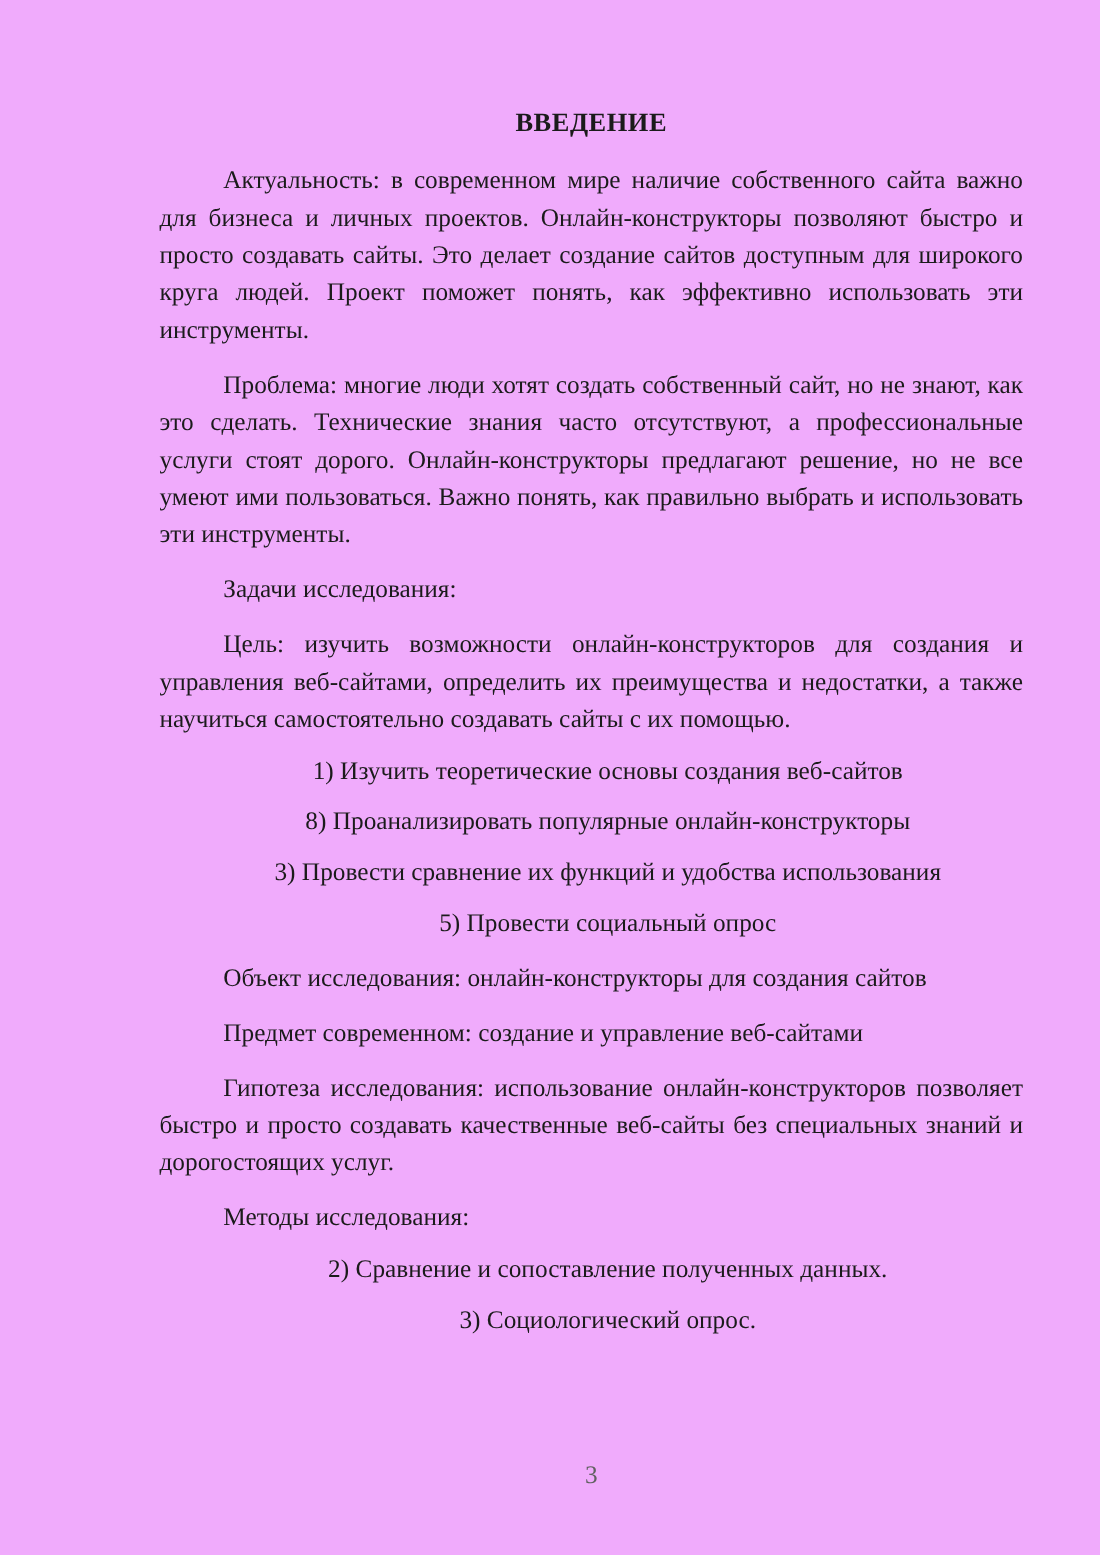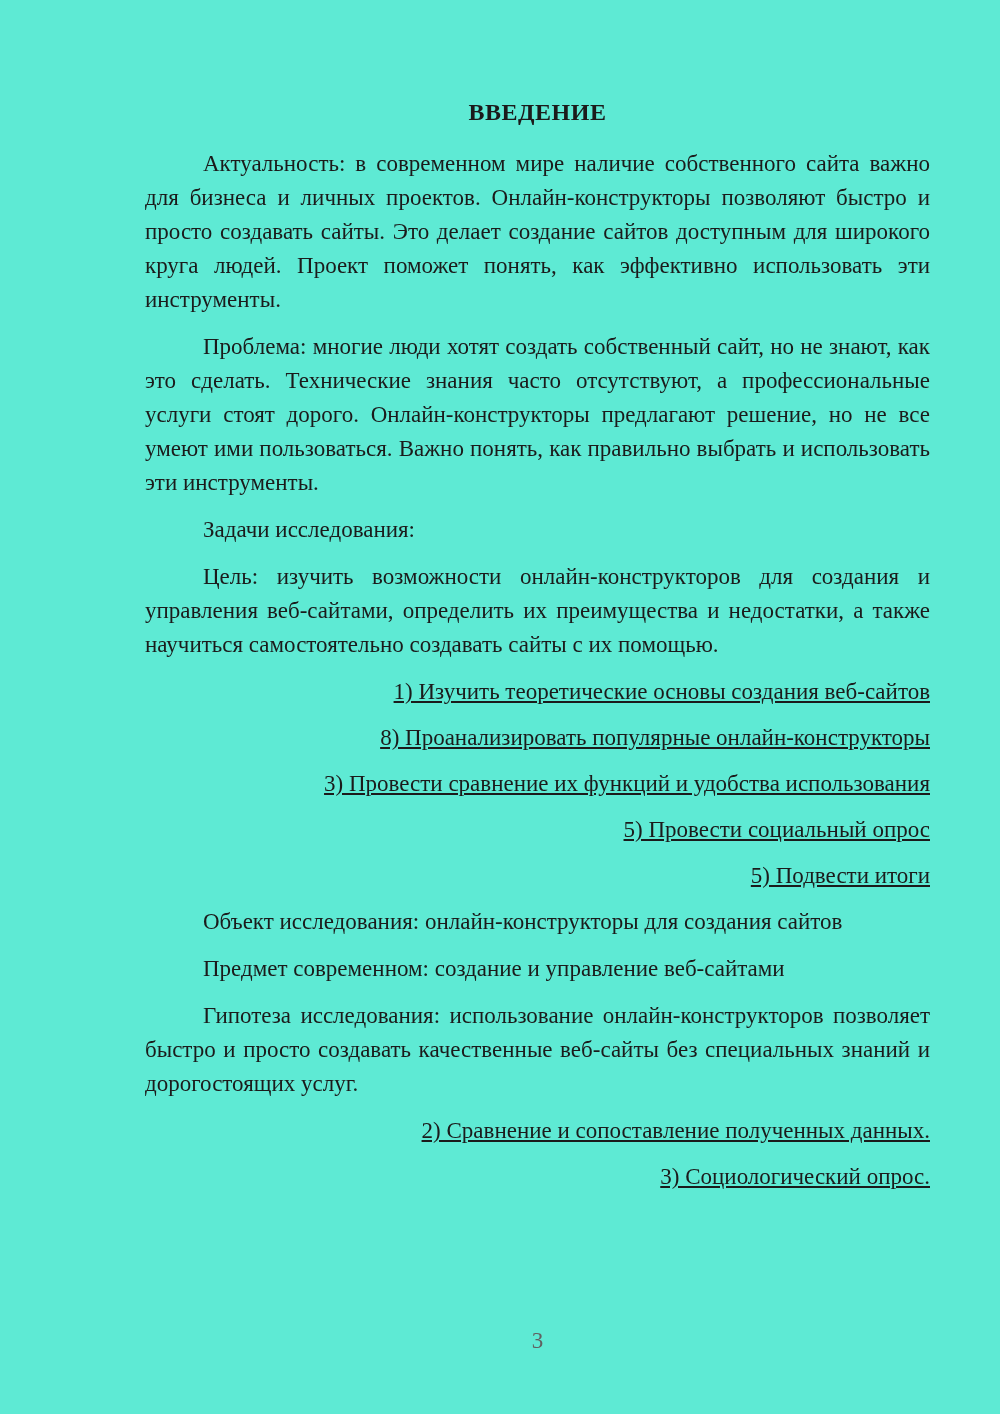--- a/index.html
+++ b/index.html
@@ -4,21 +4,21 @@
 <style>
   html, body {
     margin: 0;
     padding: 0;
     background: #ffffff;
   }
   .page {
     position: relative;
     width: 1000px;
     height: 1414px;
-    background: #5eead4;
+    background: #f0abfc;
     font-family: "Liberation Serif", "DejaVu Serif", serif;
     color: #1b1b1b;
     overflow: hidden;
   }
   .content {
     position: absolute;
     left: 145px;
     top: 95px;
     width: 785px;
   }
@@ -28,29 +28,28 @@
     font-weight: 700;
     text-align: center;
     letter-spacing: 0.5px;
     margin: 0 0 18px 0;
   }
   .para {
     font-size: 23px;
     line-height: 34px;
     text-align: justify;
     text-indent: 58px;
-    margin: 0 0 13px 0;
+    margin: 16px 0 13px 0;
   }
   .list-item {
     font-size: 23px;
     line-height: 34px;
-    text-align: right;
+    text-align: center;
     padding-left: 30px;
     margin: 0 0 12px 0;
-    text-decoration: underline;
   }
   .page-number {
     position: absolute;
     left: 145px;
     top: 1326px;
     width: 785px;
     text-align: center;
     font-size: 23px;
     line-height: 30px;
     color: #616161;
@@ -69,28 +68,28 @@
     <p class="para">Проблема: многие люди хотят создать собственный сайт, но не знают, как это сделать. Технические знания часто отсутствуют, а профессиональные услуги стоят дорого. Онлайн-конструкторы предлагают решение, но не все умеют ими пользоваться. Важно понять, как правильно выбрать и использовать эти инструменты.</p>
 
     <p class="para">Задачи исследования:</p>
 
     <p class="para">Цель: изучить возможности онлайн-конструкторов для создания и управления веб-сайтами, определить их преимущества и недостатки, а также научиться самостоятельно создавать сайты с их помощью.</p>
 
     <p class="list-item">1) Изучить теоретические основы создания веб-сайтов</p>
     <p class="list-item">8) Проанализировать популярные онлайн-конструкторы</p>
     <p class="list-item">3) Провести сравнение их функций и удобства использования</p>
     <p class="list-item">5) Провести социальный опрос</p>
-    <p class="list-item">5) Подвести итоги</p>
 
     <p class="para">Объект исследования: онлайн-конструкторы для создания сайтов</p>
 
     <p class="para">Предмет современном: создание и управление веб-сайтами</p>
 
     <p class="para">Гипотеза исследования: использование онлайн-конструкторов позволяет быстро и просто создавать качественные веб-сайты без специальных знаний и дорогостоящих услуг.</p>
 
+    <p class="para">Методы исследования:</p>
 
     <p class="list-item">2) Сравнение и сопоставление полученных данных.</p>
     <p class="list-item">3) Социологический опрос.</p>
 
   </div>
 
   <div class="page-number">3</div>
 </div>
 
 </body></html>

